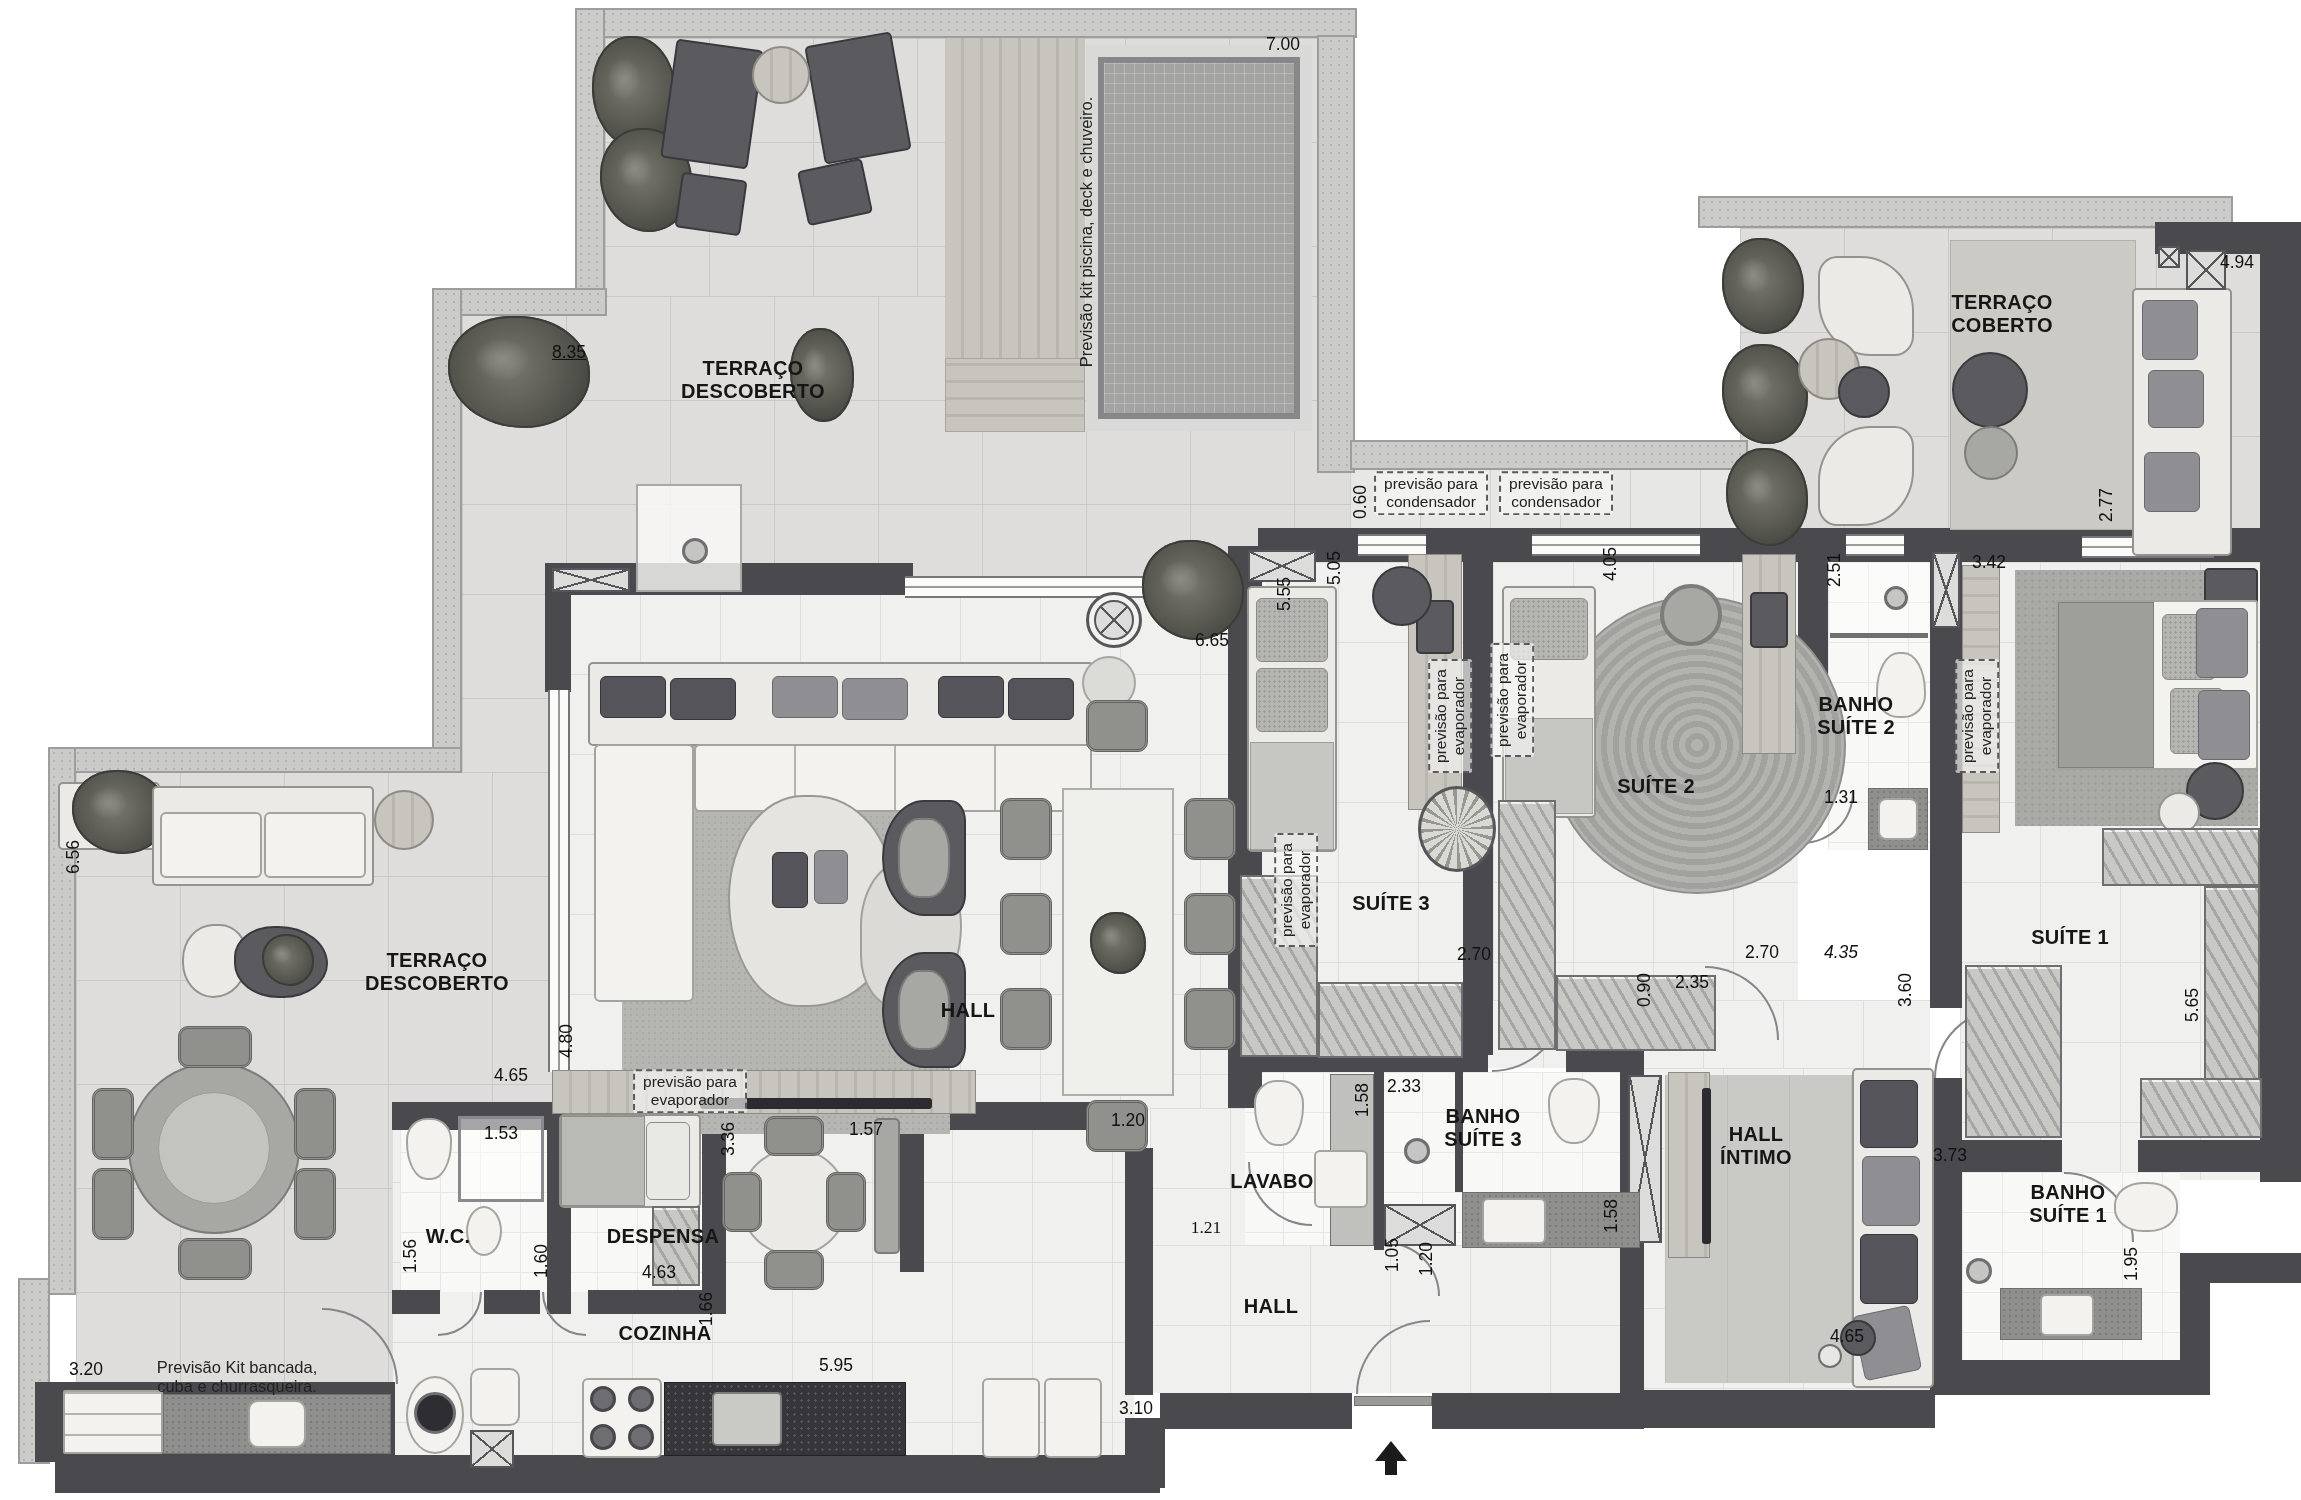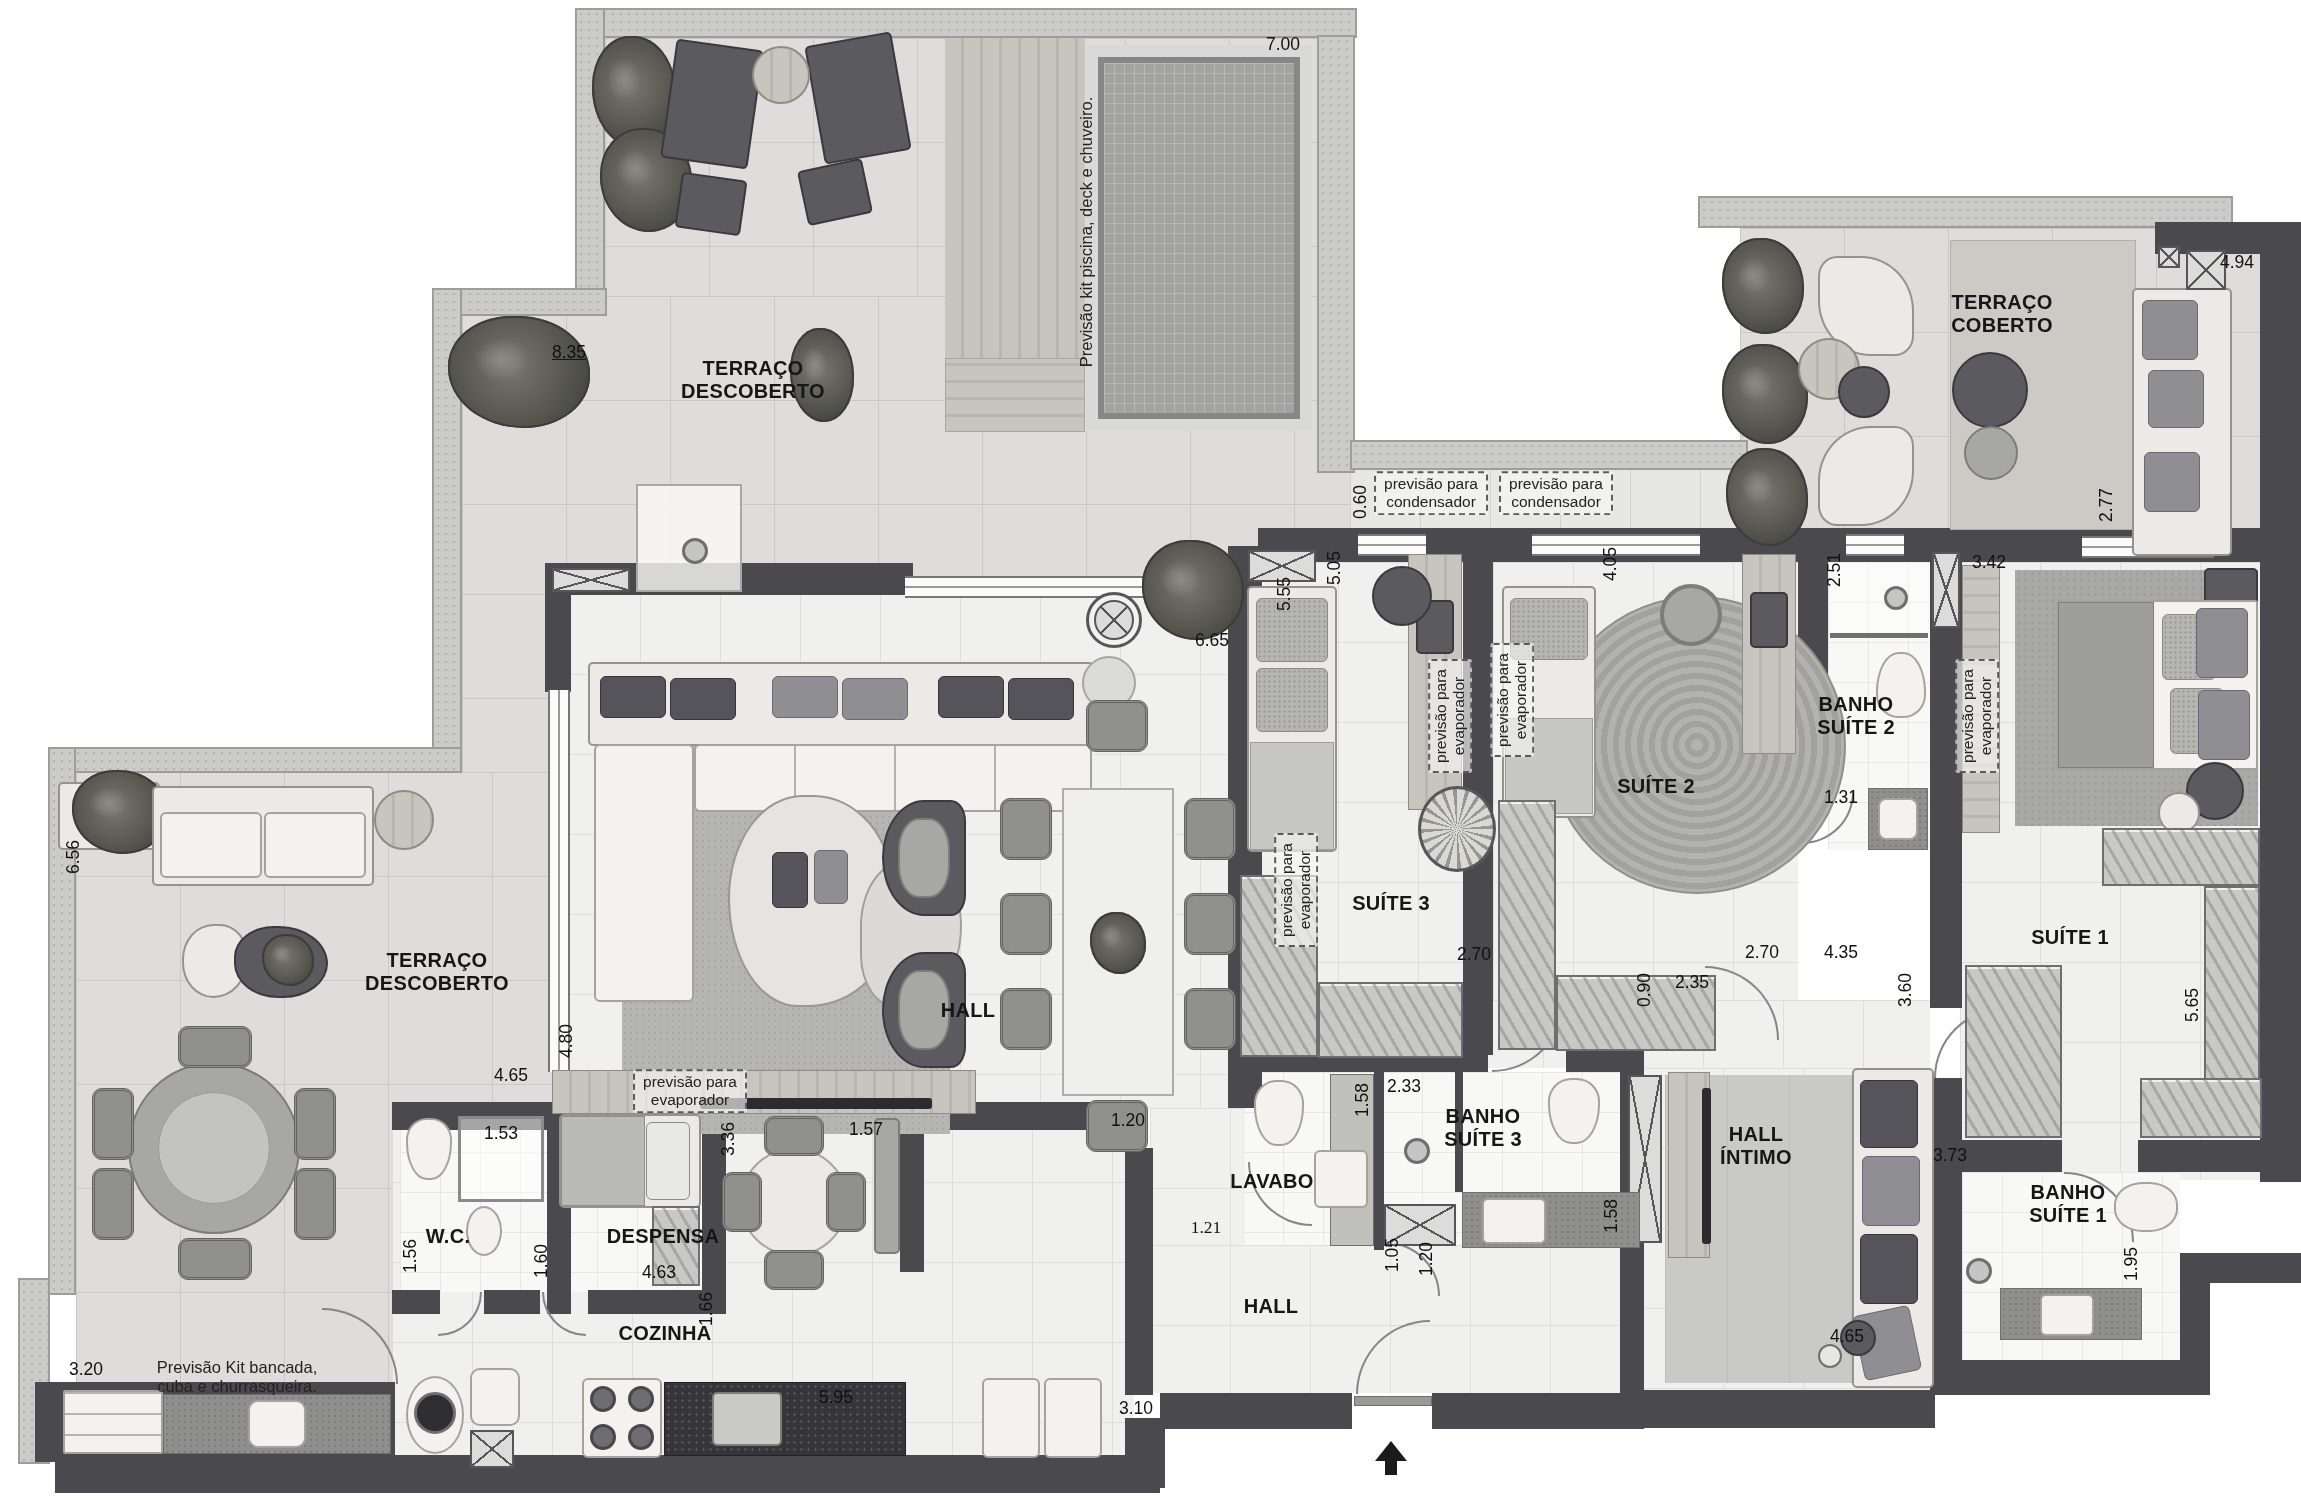--- a/index.html
+++ b/index.html
@@ -372,21 +372,21 @@
       <div class="dim-label" style="left: 1212px; top: 640px; transform: translate(-50%, -50%);">6.65</div>
       <div class="dim-label" style="left: 566px; top: 1041px; transform: translate(-50%, -50%) rotate(-90deg);">4.80</div>
       <div class="dim-label" style="left: 511px; top: 1075px; transform: translate(-50%, -50%);">4.65</div>
       <div class="dim-label" style="left: 1334px; top: 568px; transform: translate(-50%, -50%) rotate(-90deg);">5.05</div>
       <div class="dim-label" style="left: 1610px; top: 564px; transform: translate(-50%, -50%) rotate(-90deg);">4.05</div>
       <div class="dim-label" style="left: 1834px; top: 570px; transform: translate(-50%, -50%) rotate(-90deg);">2.51</div>
       <div class="dim-label" style="left: 1989px; top: 562px; transform: translate(-50%, -50%);">3.42</div>
       <div class="dim-label" style="left: 1841px; top: 797px; transform: translate(-50%, -50%);">1.31</div>
       <div class="dim-label" style="left: 1474px; top: 954px; transform: translate(-50%, -50%);">2.70</div>
       <div class="dim-label" style="left: 1762px; top: 952px; transform: translate(-50%, -50%);">2.70</div>
-      <div class="dim-label" style="left: 1841px; top: 952px; transform: translate(-50%, -50%);">4.35</div>
+      <div class="dim-label" style="left: 1841px; top: 952px; transform: translate(-50%, -50%); font-style: italic;">4.35</div>
       <div class="dim-label" style="left: 1692px; top: 982px; transform: translate(-50%, -50%);">2.35</div>
       <div class="dim-label" style="left: 1644px; top: 990px; transform: translate(-50%, -50%) rotate(-90deg);">0.90</div>
       <div class="dim-label" style="left: 1905px; top: 990px; transform: translate(-50%, -50%) rotate(-90deg);">3.60</div>
       <div class="dim-label" style="left: 2192px; top: 1005px; transform: translate(-50%, -50%) rotate(-90deg);">5.65</div>
       <div class="dim-label" style="left: 1950px; top: 1155px; transform: translate(-50%, -50%);">3.73</div>
       <div class="dim-label" style="left: 2131px; top: 1264px; transform: translate(-50%, -50%) rotate(-90deg);">1.95</div>
       <div class="dim-label" style="left: 1847px; top: 1336px; transform: translate(-50%, -50%);">4.65</div>
       <div class="dim-label" style="left: 1362px; top: 1100px; transform: translate(-50%, -50%) rotate(-90deg);">1.58</div>
       <div class="dim-label" style="left: 1404px; top: 1086px; transform: translate(-50%, -50%);">2.33</div>
       <div class="dim-label" style="left: 1611px; top: 1216px; transform: translate(-50%, -50%) rotate(-90deg);">1.58</div>
@@ -395,21 +395,21 @@
       <div class="dim-label" style="left: 1426px; top: 1259px; transform: translate(-50%, -50%) rotate(-90deg);">1.20</div>
       <div class="dim-label" style="left: 1136px; top: 1408px; transform: translate(-50%, -50%);">3.10</div>
       <div class="dim-label" style="left: 1128px; top: 1120px; transform: translate(-50%, -50%);">1.20</div>
       <div class="dim-label" style="left: 501px; top: 1133px; transform: translate(-50%, -50%);">1.53</div>
       <div class="dim-label" style="left: 410px; top: 1256px; transform: translate(-50%, -50%) rotate(-90deg);">1.56</div>
       <div class="dim-label" style="left: 541px; top: 1261px; transform: translate(-50%, -50%) rotate(-90deg);">1.60</div>
       <div class="dim-label" style="left: 659px; top: 1272px; transform: translate(-50%, -50%);">4.63</div>
       <div class="dim-label" style="left: 728px; top: 1139px; transform: translate(-50%, -50%) rotate(-90deg);">3.36</div>
       <div class="dim-label" style="left: 866px; top: 1129px; transform: translate(-50%, -50%);">1.57</div>
       <div class="dim-label" style="left: 706px; top: 1309px; transform: translate(-50%, -50%) rotate(-90deg);">1.66</div>
-      <div class="dim-label" style="left: 836px; top: 1365px; transform: translate(-50%, -50%); margin-top: 32px;">5.95</div>
+      <div class="dim-label" style="left: 836px; top: 1365px; transform: translate(-50%, -50%);">5.95</div>
       <div class="anno" style="left: 1431px; top: 493px; transform: translate(-50%, -50%);">previsão para
 condensador</div>
       <div class="anno" style="left: 1556px; top: 493px; transform: translate(-50%, -50%);">previsão para
 condensador</div>
       <div class="anno" style="left: 690px; top: 1091px; transform: translate(-50%, -50%);">previsão para
 evaporador</div>
       <div class="anno" style="left: 1296px; top: 890px; transform: translate(-50%, -50%) rotate(-90deg);">previsão para
 evaporador</div>
       <div class="anno" style="left: 1450px; top: 716px; transform: translate(-50%, -50%) rotate(-90deg);">previsão para
 evaporador</div>

